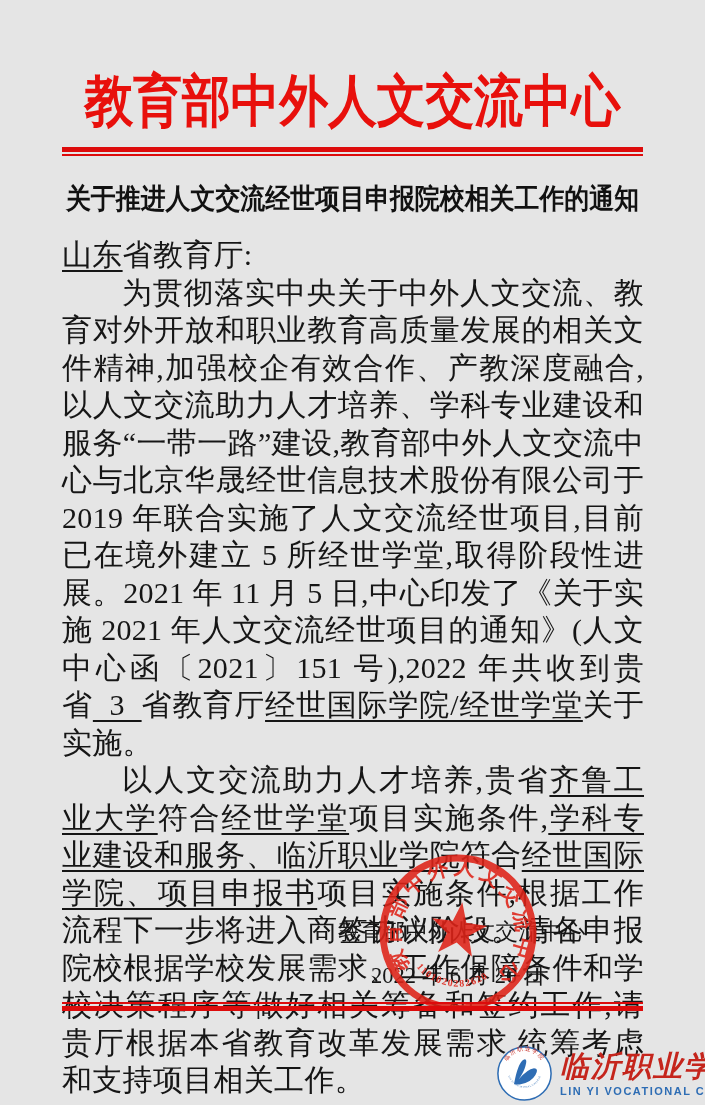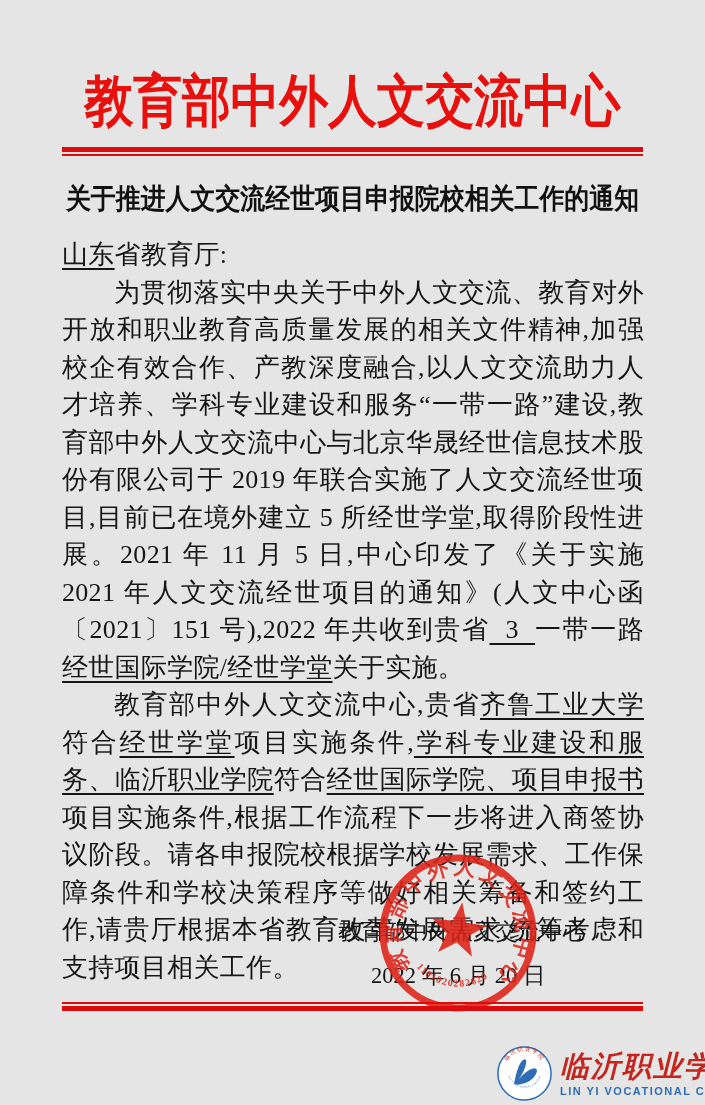--- a/index.html
+++ b/index.html
@@ -34,21 +34,21 @@
     font-size: 28px;
     font-weight: 700;
     transform: scaleX(.89);
     transform-origin: center;
     white-space: nowrap;
     color: #111111;
   }
   .body-text {
     position: absolute;
     left: 62px; top: 236px; width: 582px;
-    font-size: 26px;
+    font-size: 30px;
     line-height: 37.5px;
     text-align: justify;
     letter-spacing: 0.3px;
   }
   .para { text-indent: 2em; }
   .u { text-decoration: underline; text-underline-offset: 5px; text-decoration-thickness: 1.5px; }
   .sig-org  { position: absolute; left: 338px; top: 916px; font-size: 22.5px; white-space: nowrap; }
   .sig-date { position: absolute; left: 371px; top: 960px; font-size: 22.5px; white-space: nowrap; }
   .stamp {
     position: absolute;
@@ -86,22 +86,22 @@
 <div class="page">
 
   <div class="letterhead">教育部中外人文交流中心</div>
 
   <div class="rule rule-top"></div>
 
   <div class="doc-title">关于推进人文交流经世项目申报院校相关工作的通知</div>
 
   <div class="body-text">
     <div class="salutation"><span class="u">山东</span><span>省教育厅:</span></div>
-    <div class="para"><span>为贯彻落实中央关于中外人文交流、教育对外开放和职业教育高质量发展的相关文件精神,加强校企有效合作、产教深度融合,以人文交流助力人才培养、学科专业建设和服务“一带一路”建设,教育部中外人文交流中心与北京华晟经世信息技术股份有限公司于 2019 年联合实施了人文交流经世项目,目前已在境外建立 5 所经世学堂,取得阶段性进展。2021 年 11 月 5 日,中心印发了《关于实施 2021 年人文交流经世项目的通知》(人文中心函〔2021〕151 号),2022 年共收到贵省</span><span class="u">&nbsp;&nbsp;3&nbsp;&nbsp;</span><span>一带一路</span><span class="u">经世国际学院/经世学堂</span><span>关于实施。</span></div>
-    <div class="para"><span>教育部中外人文交流中心,贵省</span><span class="u">齐鲁工业大学</span><span>符合</span><span class="u">经世学堂</span><span>项目实施条件,</span><span class="u">学科专业建设和服务、临沂职业学院</span><span>符合</span><span class="u">经世国际学院、项目申报书</span><span>项目实施条件,根据工作流程下一步将进入商签协议阶段。请各申报院校根据学校发展需求、工作保障条件和学校决策程序等做好相关筹备和签约工作,请贵厅根据本省教育改革发展需求,统筹考虑和支持项目相关工作。</span></div>
+    <div class="para"><span>为贯彻落实中央关于中外人文交流、教育对外开放和职业教育高质量发展的相关文件精神,加强校企有效合作、产教深度融合,以人文交流助力人才培养、学科专业建设和服务“一带一路”建设,教育部中外人文交流中心与北京华晟经世信息技术股份有限公司于 2019 年联合实施了人文交流经世项目,目前已在境外建立 5 所经世学堂,取得阶段性进展。2021 年 11 月 5 日,中心印发了《关于实施 2021 年人文交流经世项目的通知》(人文中心函〔2021〕151 号),2022 年共收到贵省</span><span class="u">&nbsp;&nbsp;3&nbsp;&nbsp;</span><span>省教育厅</span><span class="u">经世国际学院/经世学堂</span><span>关于实施。</span></div>
+    <div class="para"><span>以人文交流助力人才培养,贵省</span><span class="u">齐鲁工业大学</span><span>符合</span><span class="u">经世学堂</span><span>项目实施条件,</span><span class="u">学科专业建设和服务、临沂职业学院</span><span>符合</span><span class="u">经世国际学院、项目申报书</span><span>项目实施条件,根据工作流程下一步将进入商签协议阶段。请各申报院校根据学校发展需求、工作保障条件和学校决策程序等做好相关筹备和签约工作,请贵厅根据本省教育改革发展需求,统筹考虑和支持项目相关工作。</span></div>
   </div>
 
   <div class="sig-org">教育部中外人文交流中心</div>
   <div class="sig-date">2022 年 6 月 20 日</div>
 
   <svg class="stamp" viewBox="0 0 164 164" aria-hidden="true">
     <defs>
       <path id="sealTopArc" d="M 40.3,123.7 A 59,59 0 1 1 123.7,123.7" fill="none"></path>
       <path id="sealBottomArc" d="M 38,113 A 54,54 0 0 0 126,113" fill="none"></path>
     </defs>

